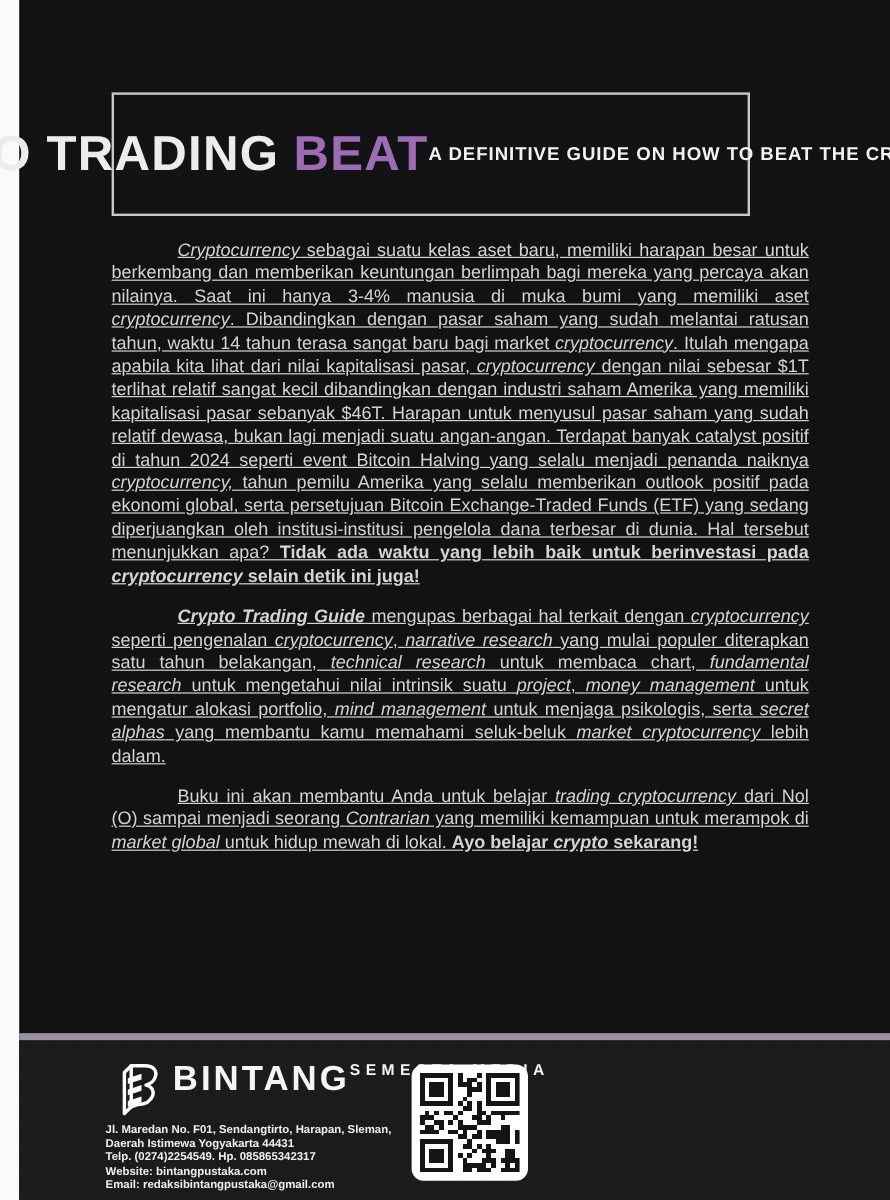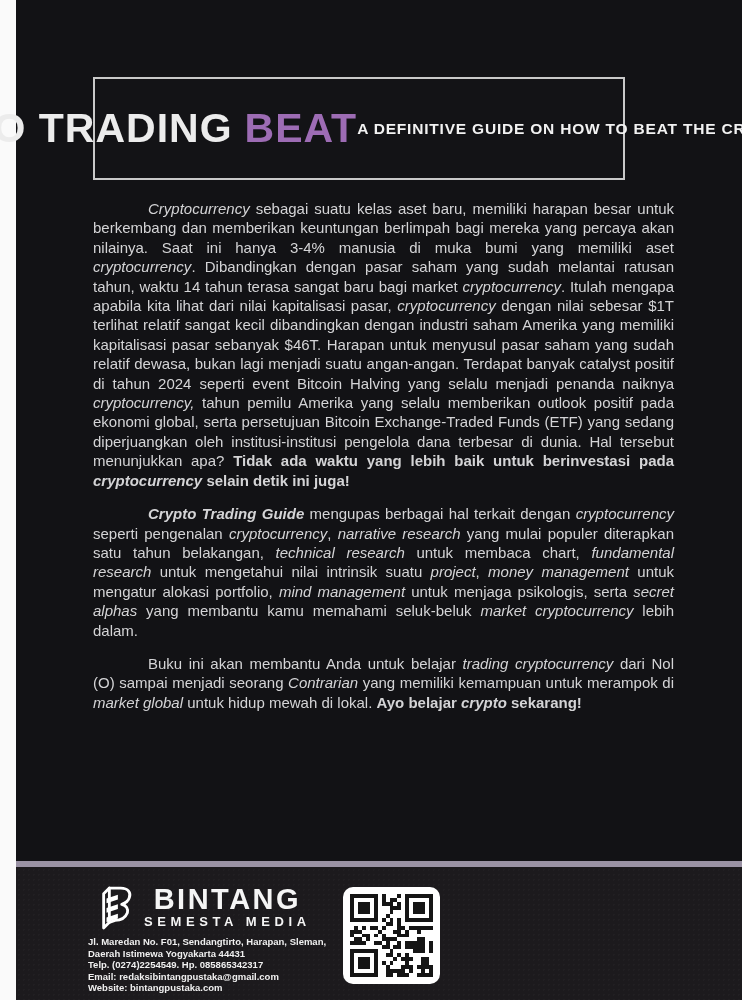--- a/index.html
+++ b/index.html
@@ -30,41 +30,42 @@
   .subtitle{
     margin:4px 0 4px 0;
     font-size:15.5px;font-weight:700;letter-spacing:0.8px;color:#f2f2f2;
     white-space:nowrap;
   }
   .body-text{
     position:absolute;left:93px;top:199px;width:581px;
     color:#d4d4d6;
     font-size:15px;line-height:19.4px;
     text-align:justify;
+    text-decoration:underline;
   }
   .body-text p{margin:0 0 14px 0;text-indent:55px;}
   .body-text .i{font-style:italic;}
   .body-text .b{font-weight:700;}
   .body-text .bi{font-weight:700;font-style:italic;}
   .stripe{
     position:absolute;left:16px;top:861px;width:726px;height:6px;
     background:#9a92a4;
   }
   .footer{
     position:absolute;left:16px;top:867px;width:726px;height:133px;
     background:#1c1a1d;
     background-image:radial-gradient(rgba(255,255,255,0.025) 1px, transparent 1px);
     background-size:5px 5px;
   }
   .logo-row{
     position:absolute;left:81px;top:17px;
     display:flex;align-items:flex-start;
   }
   .logo-icon{width:38px;height:50px;margin-right:9px;}
-  .logo-text{display:flex;flex-direction:column;align-items:center;}
+  .logo-text{display:flex;flex-direction:row;}
   .logo-name{
     color:#f5f5f5;font-weight:700;font-size:29px;line-height:30px;
     letter-spacing:2.5px;margin:0;
   }
   .logo-sub{
     color:#f5f5f5;font-weight:700;font-size:13px;line-height:15px;
     letter-spacing:4.6px;margin:0;
   }
   .address{
     position:absolute;left:72px;top:69px;width:270px;
@@ -117,22 +118,22 @@
       <div class="logo-text">
         <p class="logo-name">BINTANG</p>
         <p class="logo-sub">SEMESTA MEDIA</p>
       </div>
     </div>
 
     <div class="address">
         <div>Jl. Maredan No. F01, Sendangtirto, Harapan, Sleman,</div>
         <div>Daerah Istimewa Yogyakarta 44431</div>
         <div>Telp. (0274)2254549. Hp. 085865342317</div>
+        <div>Website: bintangpustaka.com</div>
         <div>Email: redaksibintangpustaka@gmail.com</div>
-        <div>Website: bintangpustaka.com</div>
       </div>
 
     <div class="qr-box">
       <svg id="qr-svg" viewBox="0 0 21 21" aria-hidden="true">
           <rect x="0" y="0" width="1" height="1" fill="#151515"></rect>
           <rect x="1" y="0" width="1" height="1" fill="#151515"></rect>
           <rect x="2" y="0" width="1" height="1" fill="#151515"></rect>
           <rect x="3" y="0" width="1" height="1" fill="#151515"></rect>
           <rect x="4" y="0" width="1" height="1" fill="#151515"></rect>
           <rect x="5" y="0" width="1" height="1" fill="#151515"></rect>

